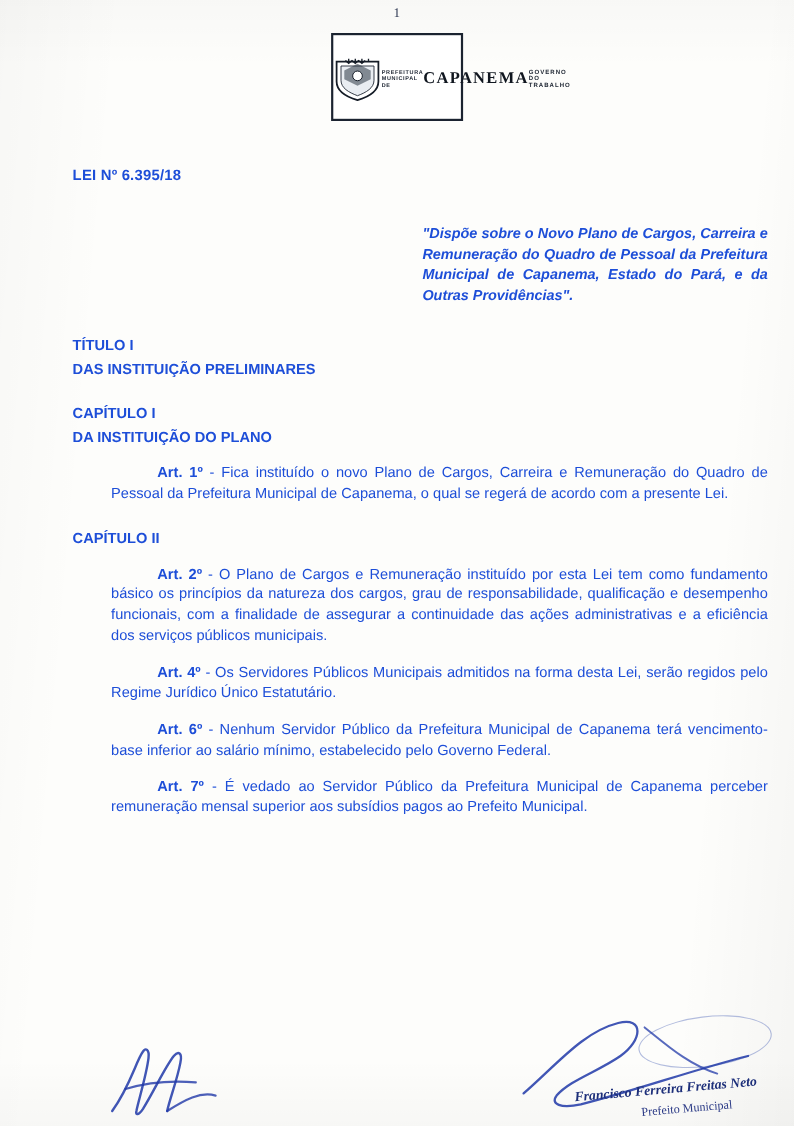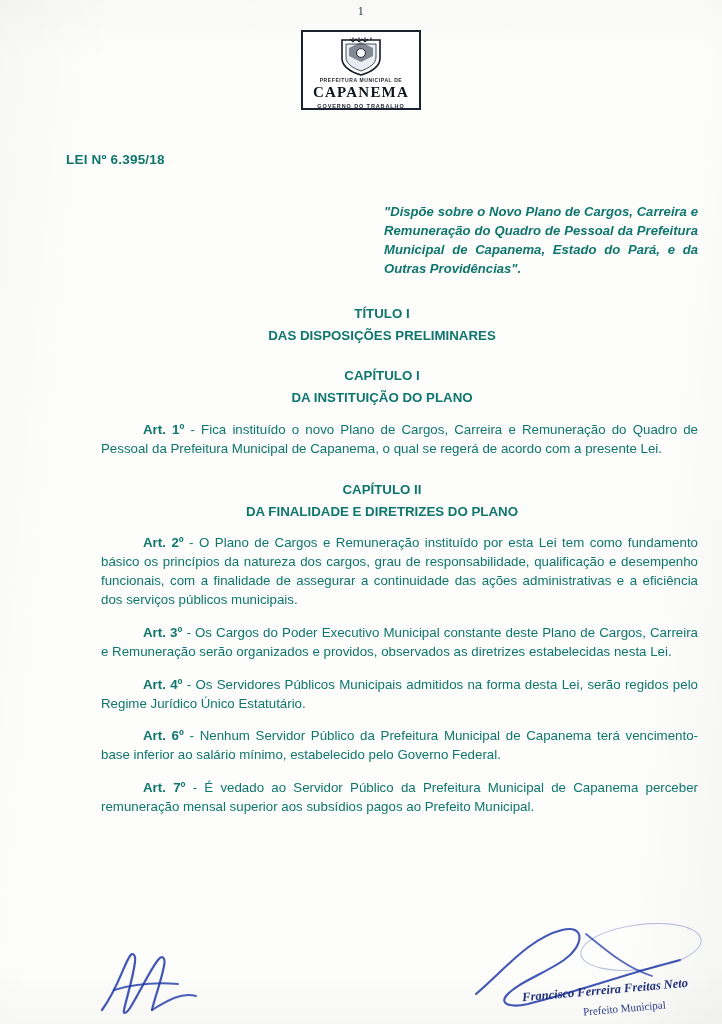--- a/index.html
+++ b/index.html
@@ -48,21 +48,21 @@
     display: flex;
     justify-content: center;
   }
   .crest {
     width: 120px;
     height: 80px;
     border: 2px solid #1b2330;
     box-sizing: border-box;
     background: #fff;
     display: flex;
-    flex-direction: column;
+    flex-direction: row;
     align-items: center;
     justify-content: flex-start;
     padding-top: 3px;
     position: relative;
   }
   .crest .shield {
     width: 44px;
     height: 40px;
     margin-top: 1px;
     position: relative;
@@ -98,21 +98,21 @@
   }
 
   
   .doc {
     position: absolute;
     left: 66px;
     right: 24px;
     top: 150px;
     font-size: 13.3px;
     line-height: 1.42;
-    color: #0f766e;
+    color: #1d4ed8;
   }
   .law-number {
     font-weight: bold;
     font-size: 13.5px;
     letter-spacing: .2px;
     margin-bottom: 34px;
   }
   .ementa {
     margin-left: 318px;
     font-style: italic;
@@ -120,21 +120,20 @@
     text-align: justify;
     font-size: 13.1px;
     line-height: 1.45;
     margin-bottom: 26px;
   }
   .preamble {
     text-align: justify;
     margin-bottom: 26px;
   }
   .center-head {
-    text-align: center;
     font-weight: bold;
     line-height: 1.35;
     margin: 0 0 4px 0;
   }
   .block-gap-md { margin-top: 22px; }
   .para {
     text-align: justify;
     text-indent: 42px;
     margin-top: 14px;
     margin-left: 35px;
@@ -221,39 +220,35 @@
   </div>
 
   <div class="doc">
 
     <div class="law-number">LEI Nº 6.395/18</div>
 
     <div class="ementa">"Dispõe sobre o Novo Plano de Cargos, Carreira e Remuneração do Quadro de Pessoal da Prefeitura Municipal de Capanema, Estado do Pará, e da Outras Providências".</div>
 
 
     <div class="center-head">TÍTULO I</div>
-    <div class="center-head">DAS DISPOSIÇÕES PRELIMINARES</div>
+    <div class="center-head">DAS INSTITUIÇÃO PRELIMINARES</div>
 
     <div class="center-head block-gap-md">CAPÍTULO I</div>
     <div class="center-head">DA INSTITUIÇÃO DO PLANO</div>
 
     <div class="para">
       <b>Art. 1º</b><span> - Fica instituído o novo Plano de Cargos, Carreira e Remuneração do Quadro de Pessoal da Prefeitura Municipal de Capanema, o qual se regerá de acordo com a presente Lei.</span>
     </div>
 
     <div class="center-head block-gap-md">CAPÍTULO II</div>
-    <div class="center-head">DA FINALIDADE E DIRETRIZES DO PLANO</div>
 
     <div class="para">
       <b>Art. 2º</b><span> - O Plano de Cargos e Remuneração instituído por esta Lei tem como fundamento básico os princípios da natureza dos cargos, grau de responsabilidade, qualificação e desempenho funcionais, com a finalidade de assegurar a continuidade das ações administrativas e a eficiência dos serviços públicos municipais.</span>
     </div>
 
-    <div class="para">
-      <b>Art. 3º</b><span> - Os Cargos do Poder Executivo Municipal constante deste Plano de Cargos, Carreira e Remuneração serão organizados e providos, observados as diretrizes estabelecidas nesta Lei.</span>
-    </div>
 
     <div class="para">
       <b>Art. 4º</b><span> - Os Servidores Públicos Municipais admitidos na forma desta Lei, serão regidos pelo Regime Jurídico Único Estatutário.</span>
     </div>
 
 
     <div class="para">
       <b>Art. 6º</b><span> - Nenhum Servidor Público da Prefeitura Municipal de Capanema terá vencimento-base inferior ao salário mínimo, estabelecido pelo Governo Federal.</span>
     </div>
 

